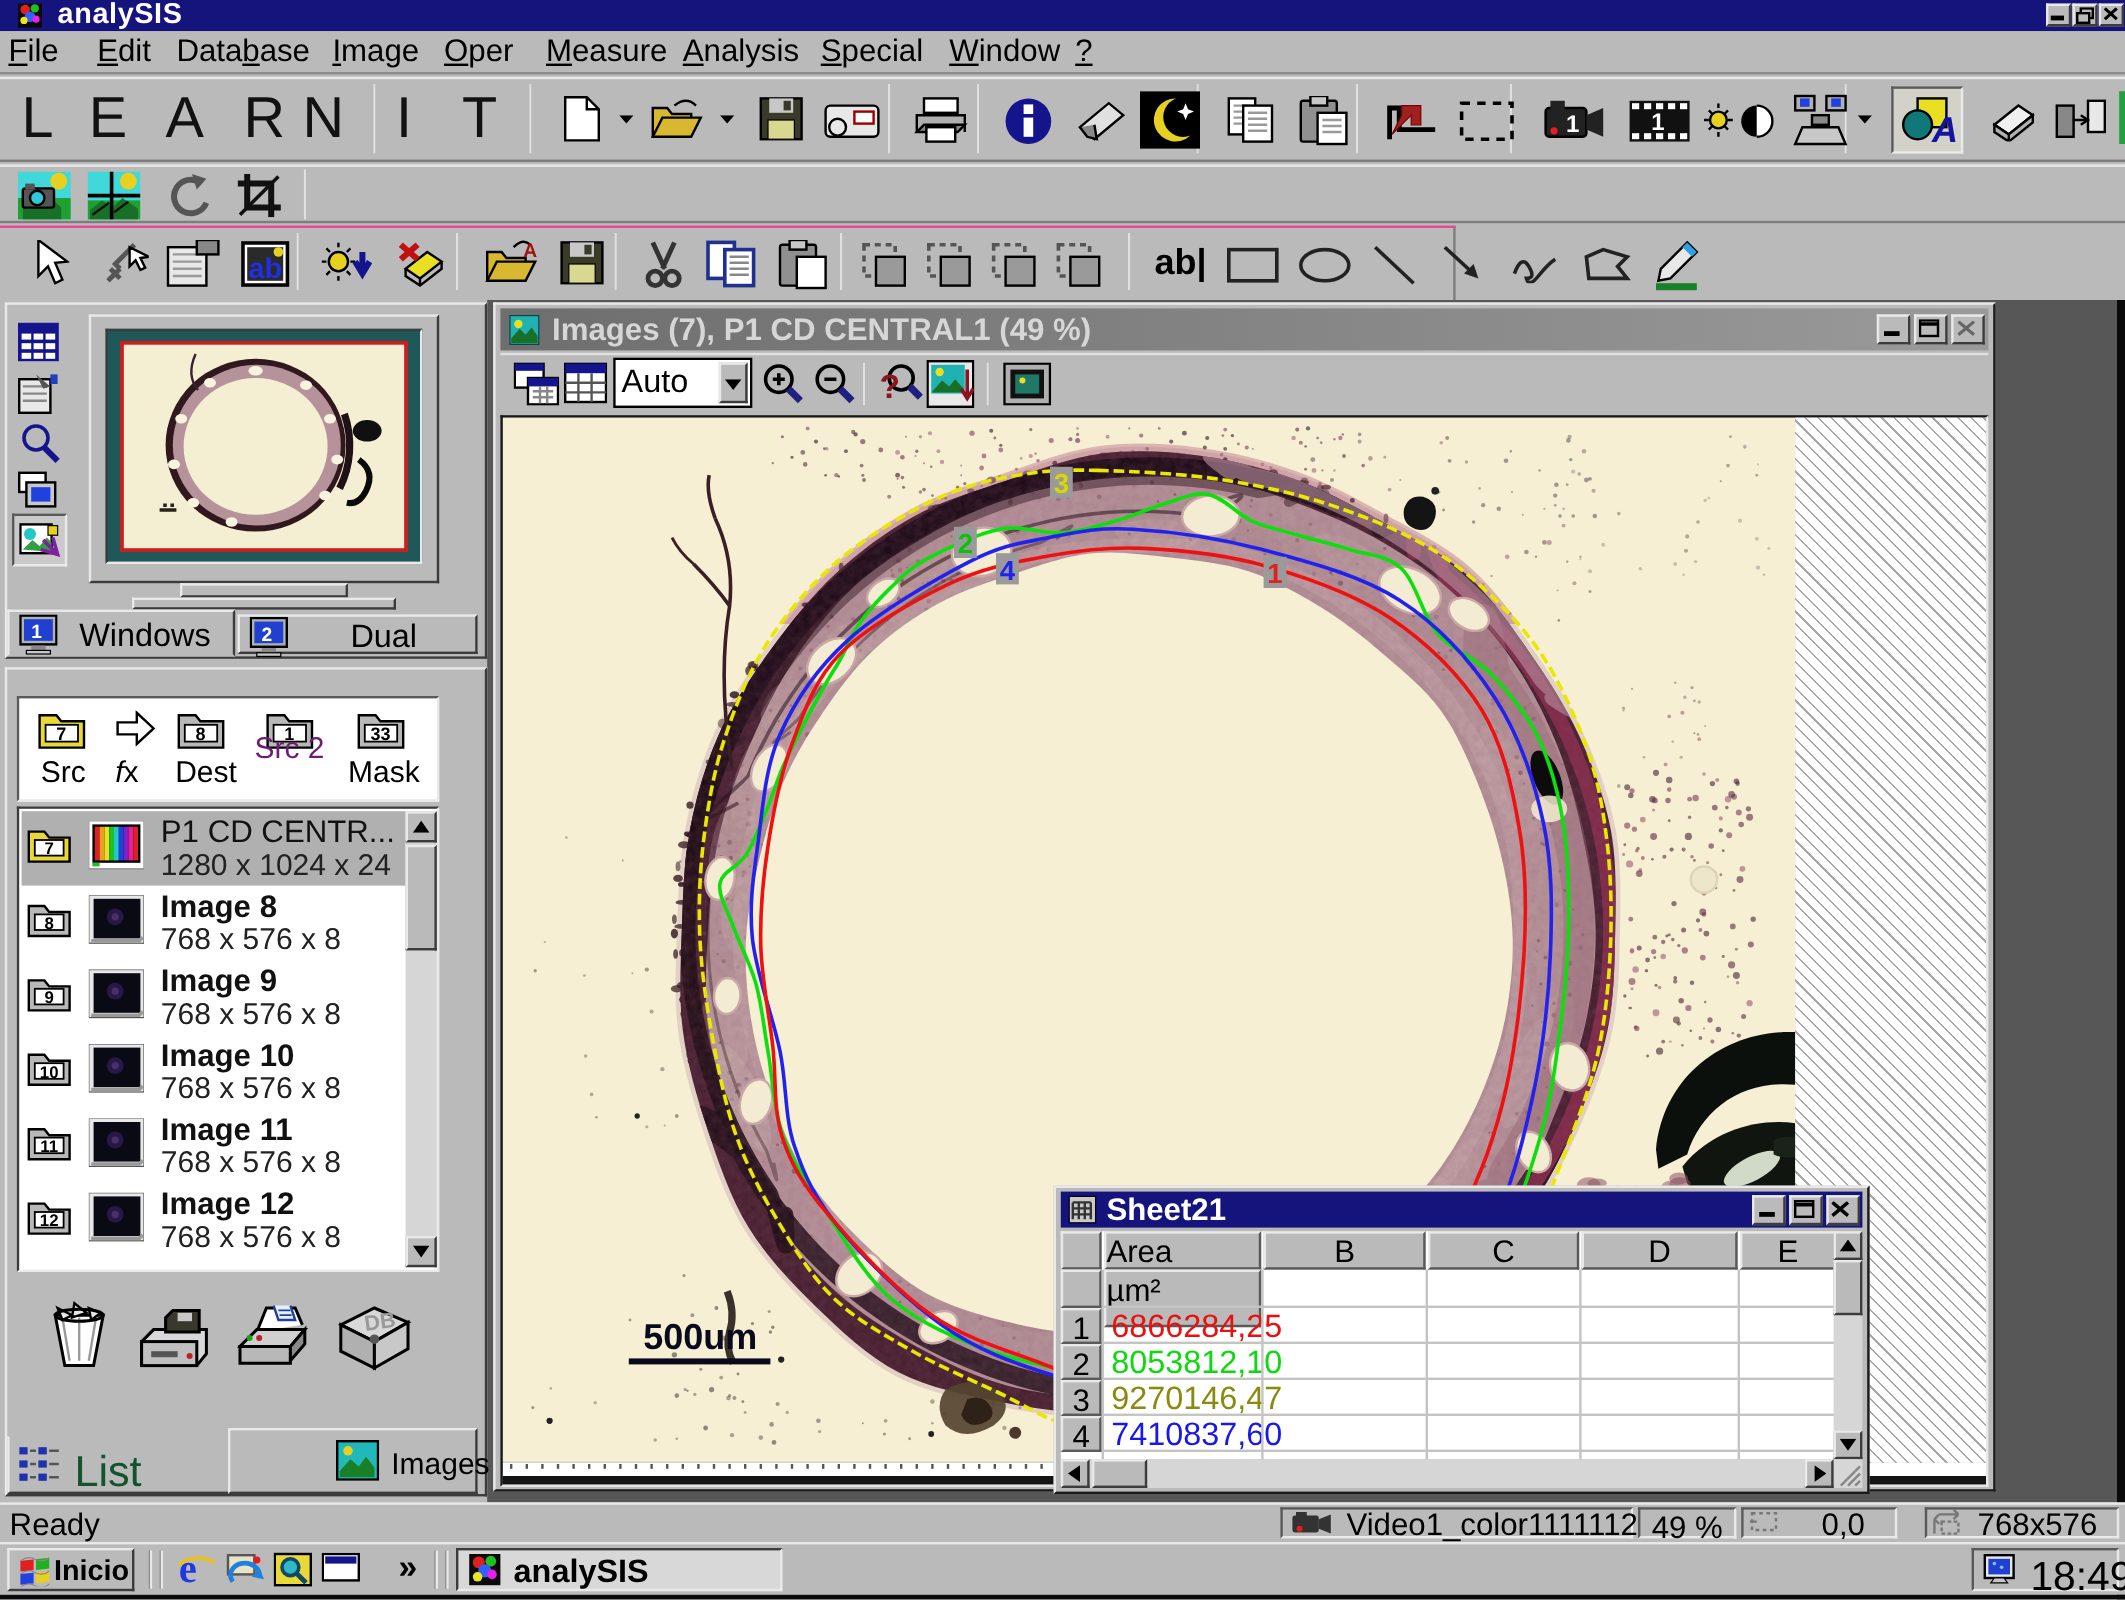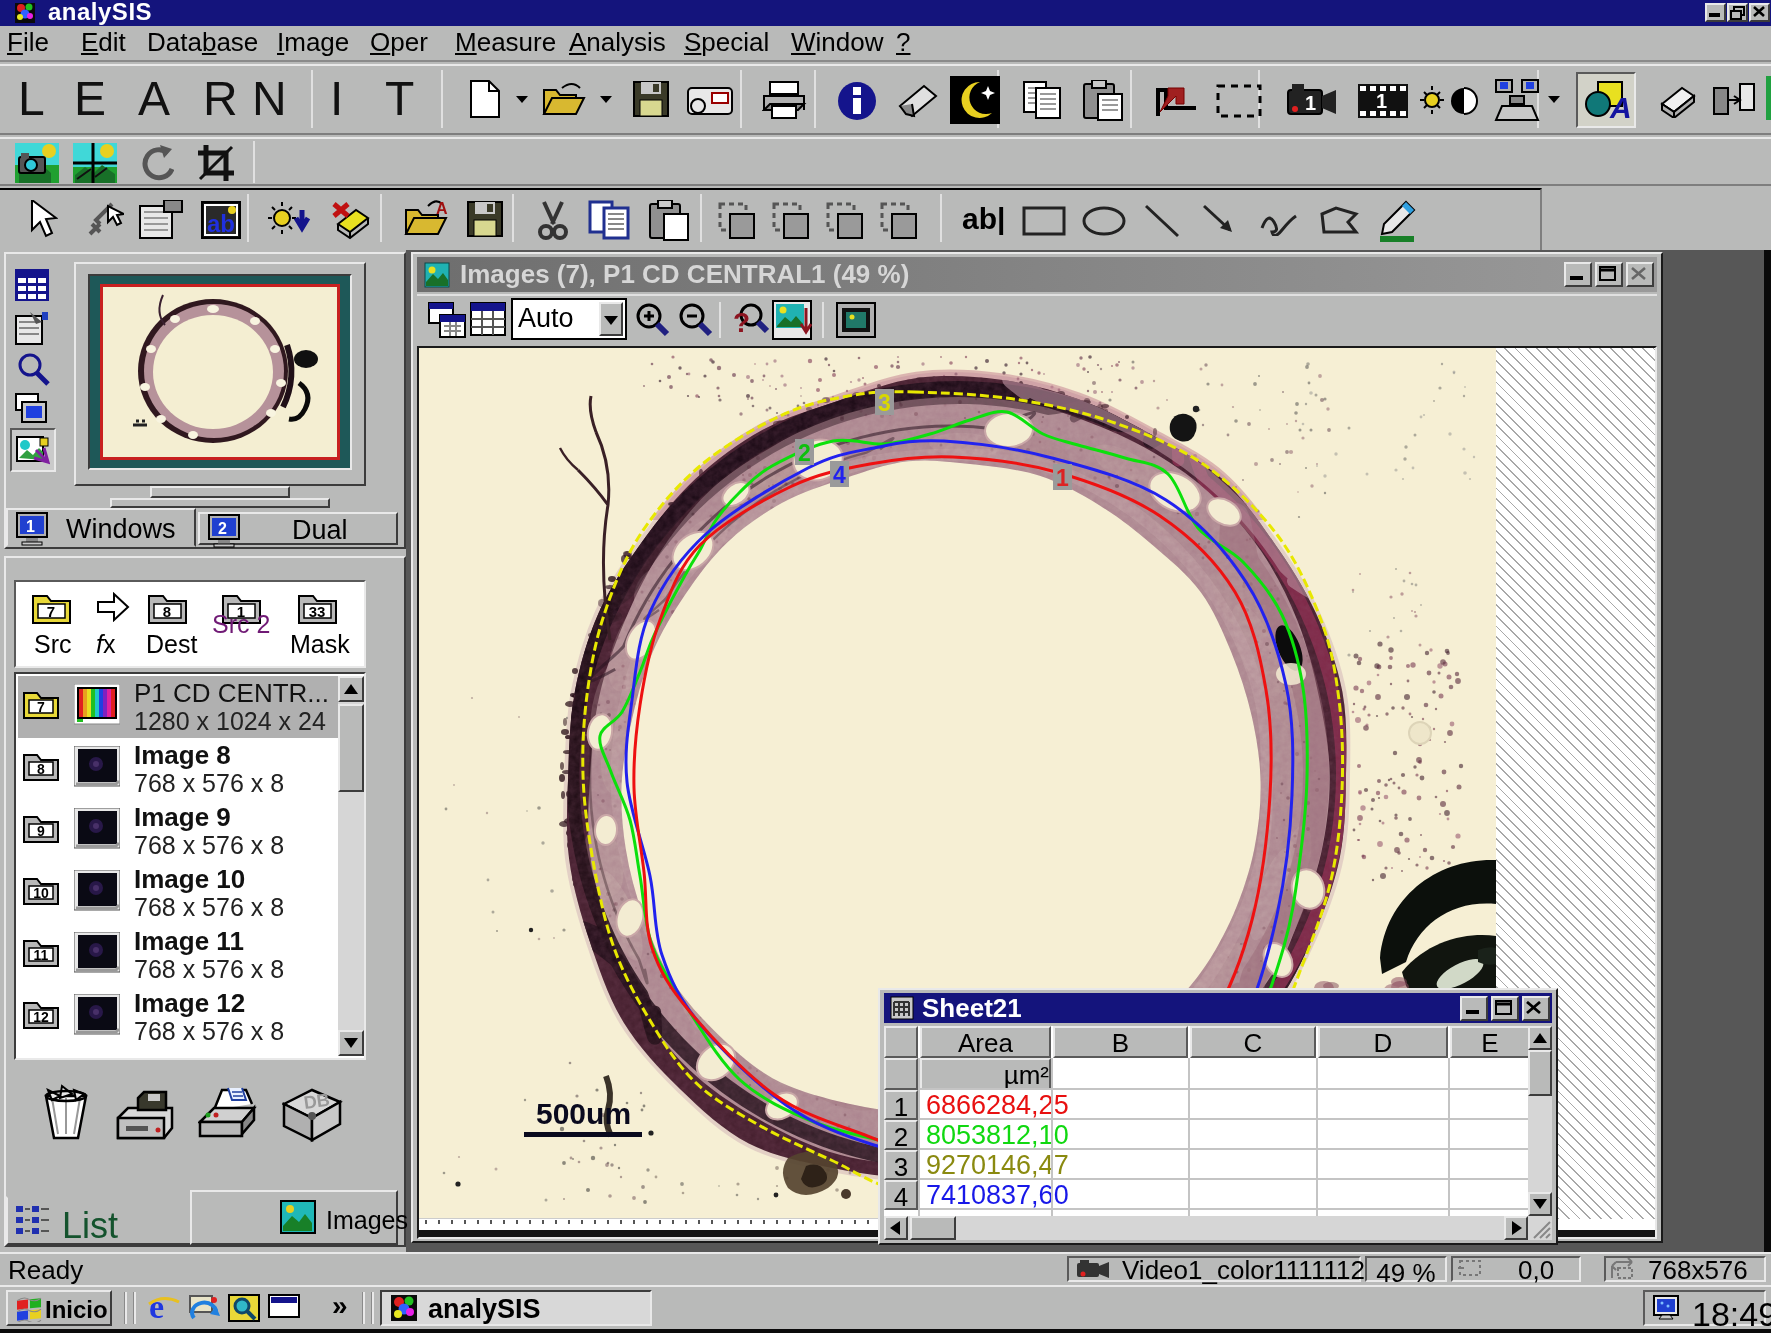--- a/index.html
+++ b/index.html
@@ -209,21 +209,21 @@
 <svg class="abs" style="left:136px;top:6px" width="38" height="36" viewBox="0 0 38 36">
       <path d="M32 8 a14 14 0 1 0 4 16" fill="none" stroke="#555" stroke-width="5"></path>
       <path d="M24 0 l12 4 -8 9 Z" fill="#555"></path>
     </svg>
 <svg class="abs" style="left:198px;top:6px" width="38" height="36" viewBox="0 0 38 36">
       <path d="M8 0 v28 h28 M0 8 h28 v28" fill="none" stroke="#111" stroke-width="5"></path>
       <path d="M2 34 L34 2" stroke="#111" stroke-width="3"></path>
     </svg>
 <div class="abs" style="left:253px;top:2px;width:2px;height:42px;background:#8a8a8a;border-right:2px solid #e0e0e0"></div>
 </div>
-<div class="abs" style="left:0;top:188px;width:1542px;height:62px;background:#b9bab9;border-top:2px solid #000000;border-right:2px solid #7e7e7e">
+<div class="abs" style="left:0;top:188px;width:1213px;height:62px;background:#b9bab9;border-top:2px solid #ec4899;border-right:2px solid #7e7e7e">
 <div class="abs" style="left:247px;top:4px;width:2px;height:48px;background:#8a8a8a;border-right:2px solid #e0e0e0"></div>
 <div class="abs" style="left:380px;top:4px;width:2px;height:48px;background:#8a8a8a;border-right:2px solid #e0e0e0"></div>
 <div class="abs" style="left:512px;top:4px;width:2px;height:48px;background:#8a8a8a;border-right:2px solid #e0e0e0"></div>
 <div class="abs" style="left:700px;top:4px;width:2px;height:48px;background:#8a8a8a;border-right:2px solid #e0e0e0"></div>
 <div class="abs" style="left:940px;top:4px;width:2px;height:48px;background:#8a8a8a;border-right:2px solid #e0e0e0"></div>
 <svg class="abs" style="left:28px;top:10px" width="30" height="40" viewBox="0 0 30 40">
       <path d="M4 0 V30 l8 -8 6 14 6 -3 -6 -14 10 -1 Z" fill="#fff" stroke="#000" stroke-width="2"></path>
     </svg>
 <svg class="abs" style="left:84px;top:10px" width="40" height="40" viewBox="0 0 40 40">
       <path d="M6 34 l10 -10 M16 24 l-4 -4 12 -12 4 4 M24 8 l4 -4 M8 24 l8 8" stroke="#555" stroke-width="4" fill="none"></path>
@@ -2032,27 +2032,27 @@
 <div class="abs" style="left:1466px;top:1010px;width:13px;height:4px;background:#000"></div>
 <svg class="abs" style="left:1495px;top:1000px" width="18" height="16" viewBox="0 0 18 16">
     <rect x="1" y="1" width="15" height="13" fill="none" stroke="#000" stroke-width="2"></rect>
     <path d="M1 4 h15" stroke="#000" stroke-width="3"></path>
   </svg>
 <svg class="abs" style="left:1526px;top:1001px" width="16" height="14" viewBox="0 0 16 14">
     <path d="M1 1 L14 12 M14 1 L1 12" stroke="#000" stroke-width="2.8"></path>
   </svg>
 <div class="abs" style="left:884px;top:1026px;width:648px;height:190px;background:#fff"></div>
 <div class="abs" style="left:884px;top:1026px;width:34px;height:32px;background:#b9bab9;border:2px solid;border-color:#e9e9e9 #5a5a5a #5a5a5a #e9e9e9;font-size:26px;color:#000;text-align:center"></div>
-<div class="abs" style="left:920px;top:1026px;width:131px;height:32px;background:#b9bab9;border:2px solid;border-color:#e9e9e9 #5a5a5a #5a5a5a #e9e9e9;font-size:26px;color:#000;text-align:center">Area</div>
+<div class="abs" style="left:920px;top:1026px;width:131px;height:32px;background:#b9bab9;border:2px solid;border-color:#e9e9e9 #5a5a5a #5a5a5a #e9e9e9;font-size:26px;color:#000;">Area</div>
 <div class="abs" style="left:1053px;top:1026px;width:135px;height:32px;background:#b9bab9;border:2px solid;border-color:#e9e9e9 #5a5a5a #5a5a5a #e9e9e9;font-size:26px;color:#000;text-align:center">B</div>
 <div class="abs" style="left:1190px;top:1026px;width:126px;height:32px;background:#b9bab9;border:2px solid;border-color:#e9e9e9 #5a5a5a #5a5a5a #e9e9e9;font-size:26px;color:#000;text-align:center">C</div>
 <div class="abs" style="left:1318px;top:1026px;width:130px;height:32px;background:#b9bab9;border:2px solid;border-color:#e9e9e9 #5a5a5a #5a5a5a #e9e9e9;font-size:26px;color:#000;text-align:center">D</div>
 <div class="abs" style="left:1450px;top:1026px;width:80px;height:32px;background:#b9bab9;border:2px solid;border-color:#e9e9e9 #5a5a5a #5a5a5a #e9e9e9;font-size:26px;color:#000;text-align:center">E</div>
 <div class="abs" style="left:884px;top:1058px;width:34px;height:32px;background:#b9bab9;border:2px solid;border-color:#e9e9e9 #5a5a5a #5a5a5a #e9e9e9"></div>
-<div class="abs" style="left:920px;top:1058px;width:131px;height:32px;background:#b9bab9;border:2px solid;border-color:#e9e9e9 #5a5a5a #5a5a5a #e9e9e9;font-size:26px;color:#000;text-align:right">µm²</div>
+<div class="abs" style="left:920px;top:1058px;width:131px;height:48px;background:#b9bab9;border:2px solid;border-color:#e9e9e9 #5a5a5a #5a5a5a #e9e9e9;font-size:26px;color:#000;text-align:left">µm²</div>
 <div class="abs" style="left:884px;top:1090px;width:34px;height:30px;background:#b9bab9;border:2px solid;border-color:#e9e9e9 #5a5a5a #5a5a5a #e9e9e9;font-size:26px;color:#000;text-align:center">1</div>
 <div class="abs" style="left:926px;top:1090px;font-size:27px;color:#e81010">6866284,25</div>
 <div class="abs" style="left:884px;top:1120px;width:34px;height:30px;background:#b9bab9;border:2px solid;border-color:#e9e9e9 #5a5a5a #5a5a5a #e9e9e9;font-size:26px;color:#000;text-align:center">2</div>
 <div class="abs" style="left:926px;top:1120px;font-size:27px;color:#10d810">8053812,10</div>
 <div class="abs" style="left:884px;top:1150px;width:34px;height:30px;background:#b9bab9;border:2px solid;border-color:#e9e9e9 #5a5a5a #5a5a5a #e9e9e9;font-size:26px;color:#000;text-align:center">3</div>
 <div class="abs" style="left:926px;top:1150px;font-size:27px;color:#8a8a10">9270146,47</div>
 <div class="abs" style="left:884px;top:1180px;width:34px;height:30px;background:#b9bab9;border:2px solid;border-color:#e9e9e9 #5a5a5a #5a5a5a #e9e9e9;font-size:26px;color:#000;text-align:center">4</div>
 <div class="abs" style="left:926px;top:1180px;font-size:27px;color:#1818e8">7410837,60</div>
 <div class="abs" style="left:918px;top:1058px;width:2px;height:158px;background:#c4c4c4"></div>
 <div class="abs" style="left:1051px;top:1058px;width:2px;height:158px;background:#c4c4c4"></div>

